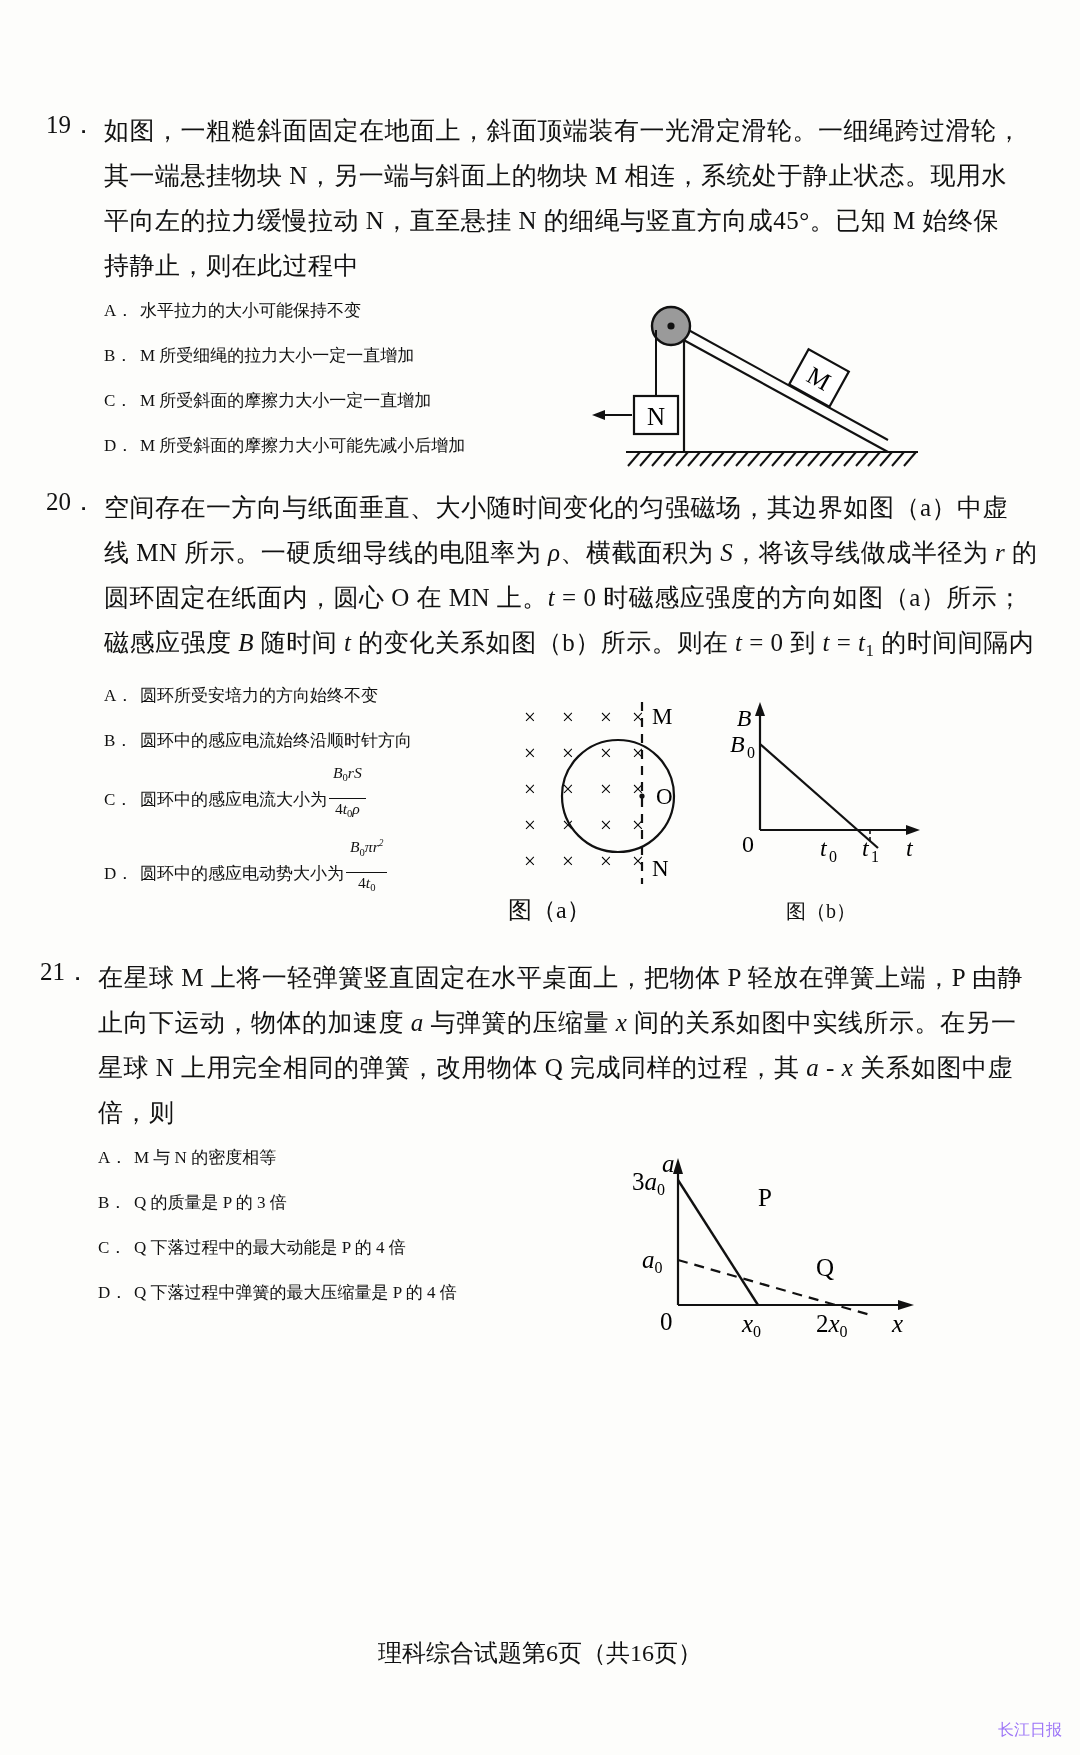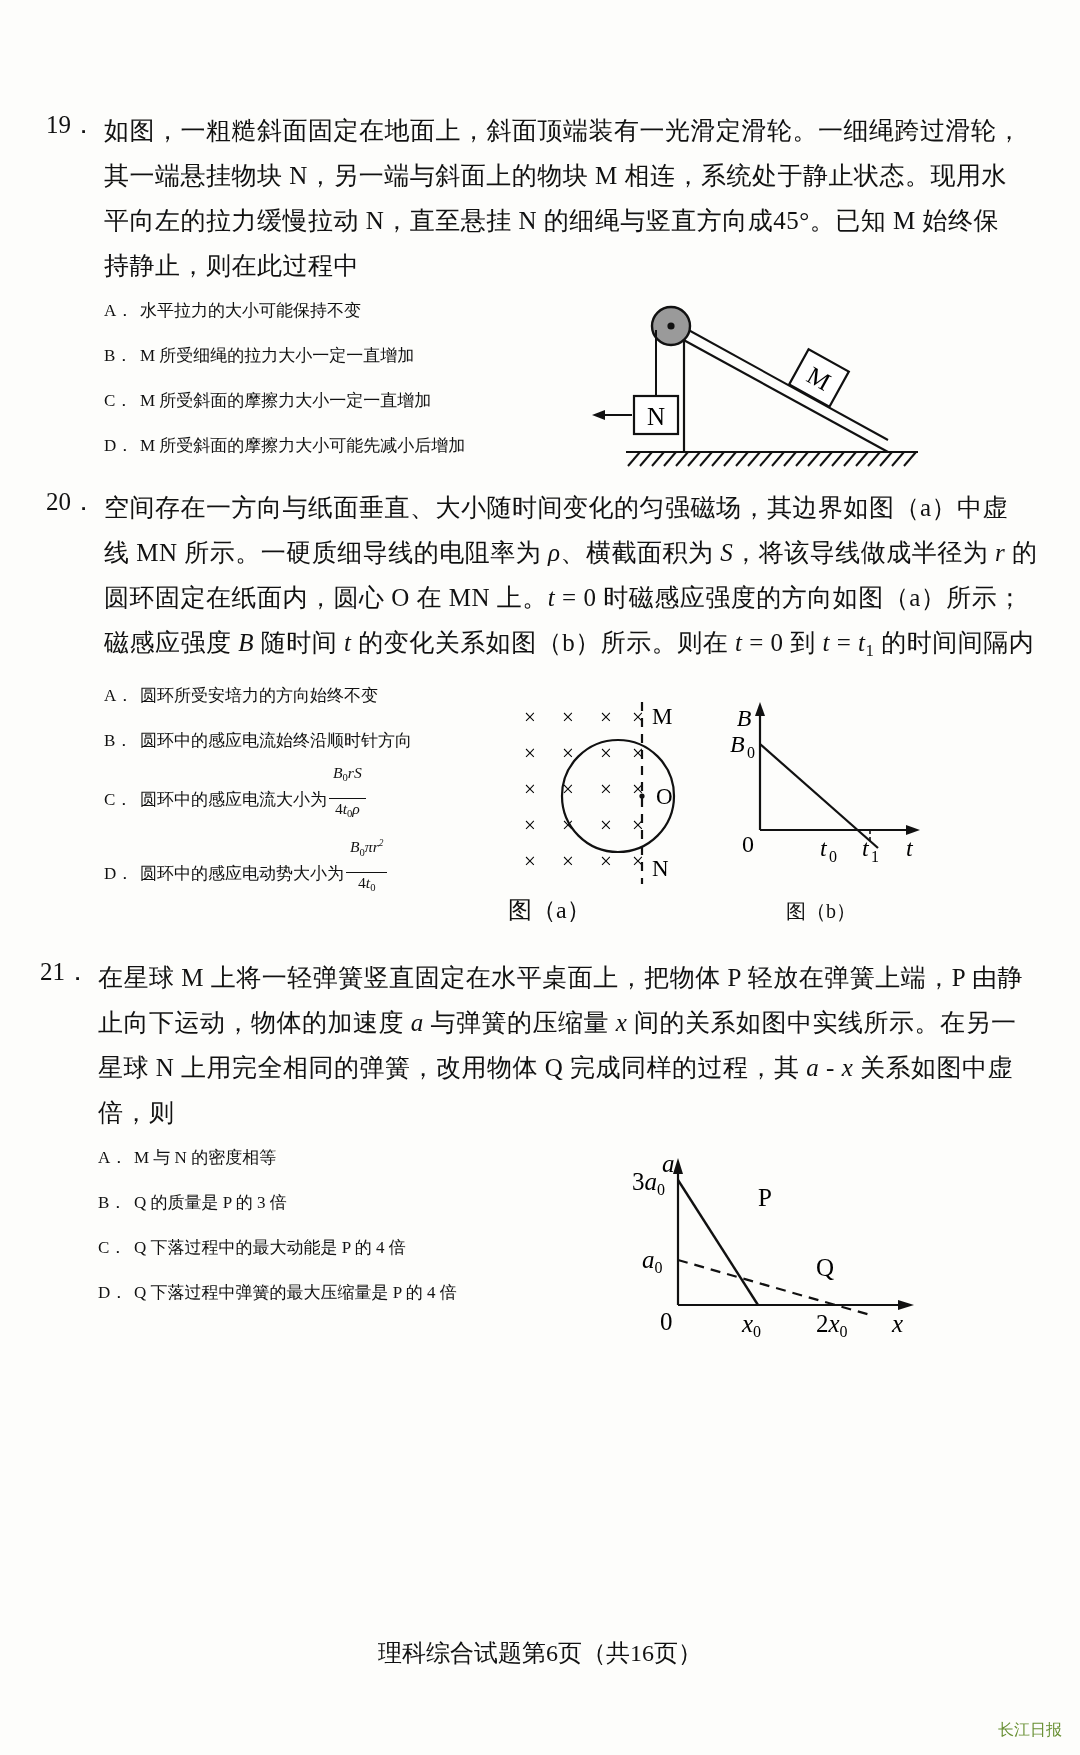--- a/index.html
+++ b/index.html
@@ -52,21 +52,21 @@
   .fig{position:absolute;}
 
   
   .footer{
     position:absolute;left:0;right:0;bottom:86px;
     text-align:center;font-size:24px;
     font-family:"Liberation Serif",serif;
   }
   .watermark{
     position:absolute;right:18px;bottom:14px;
-    font-size:16px;color:#4d7c0f;opacity:.85;
+    font-size:16px;color:#8b5cf6;opacity:.85;
     font-family:"Liberation Serif",serif;
   }
   svg{display:block;}
   text{font-family:"Liberation Serif",serif;}
 </style>
 </head>
 <body>
 
 <div class="page">
 

